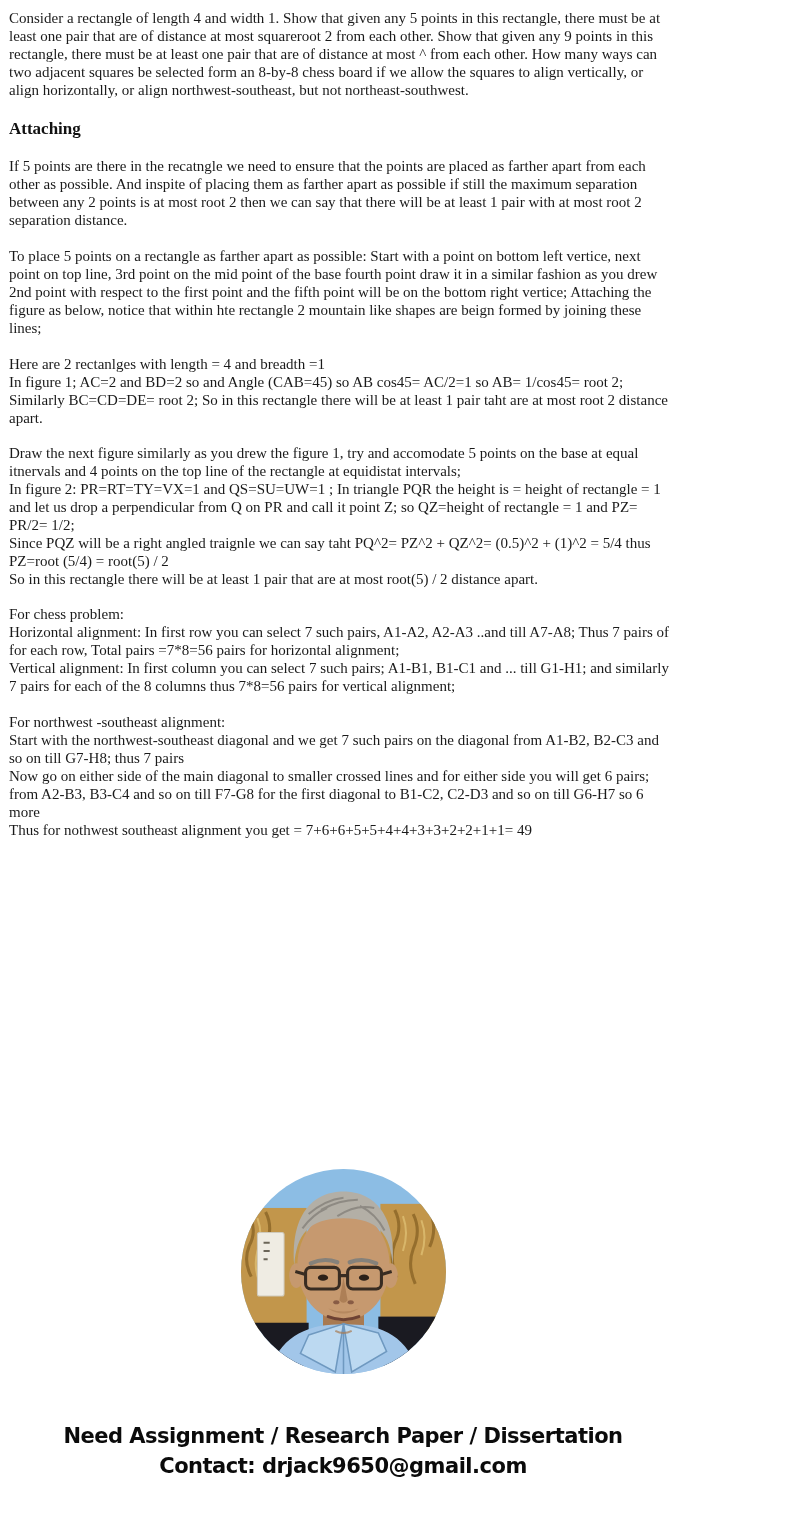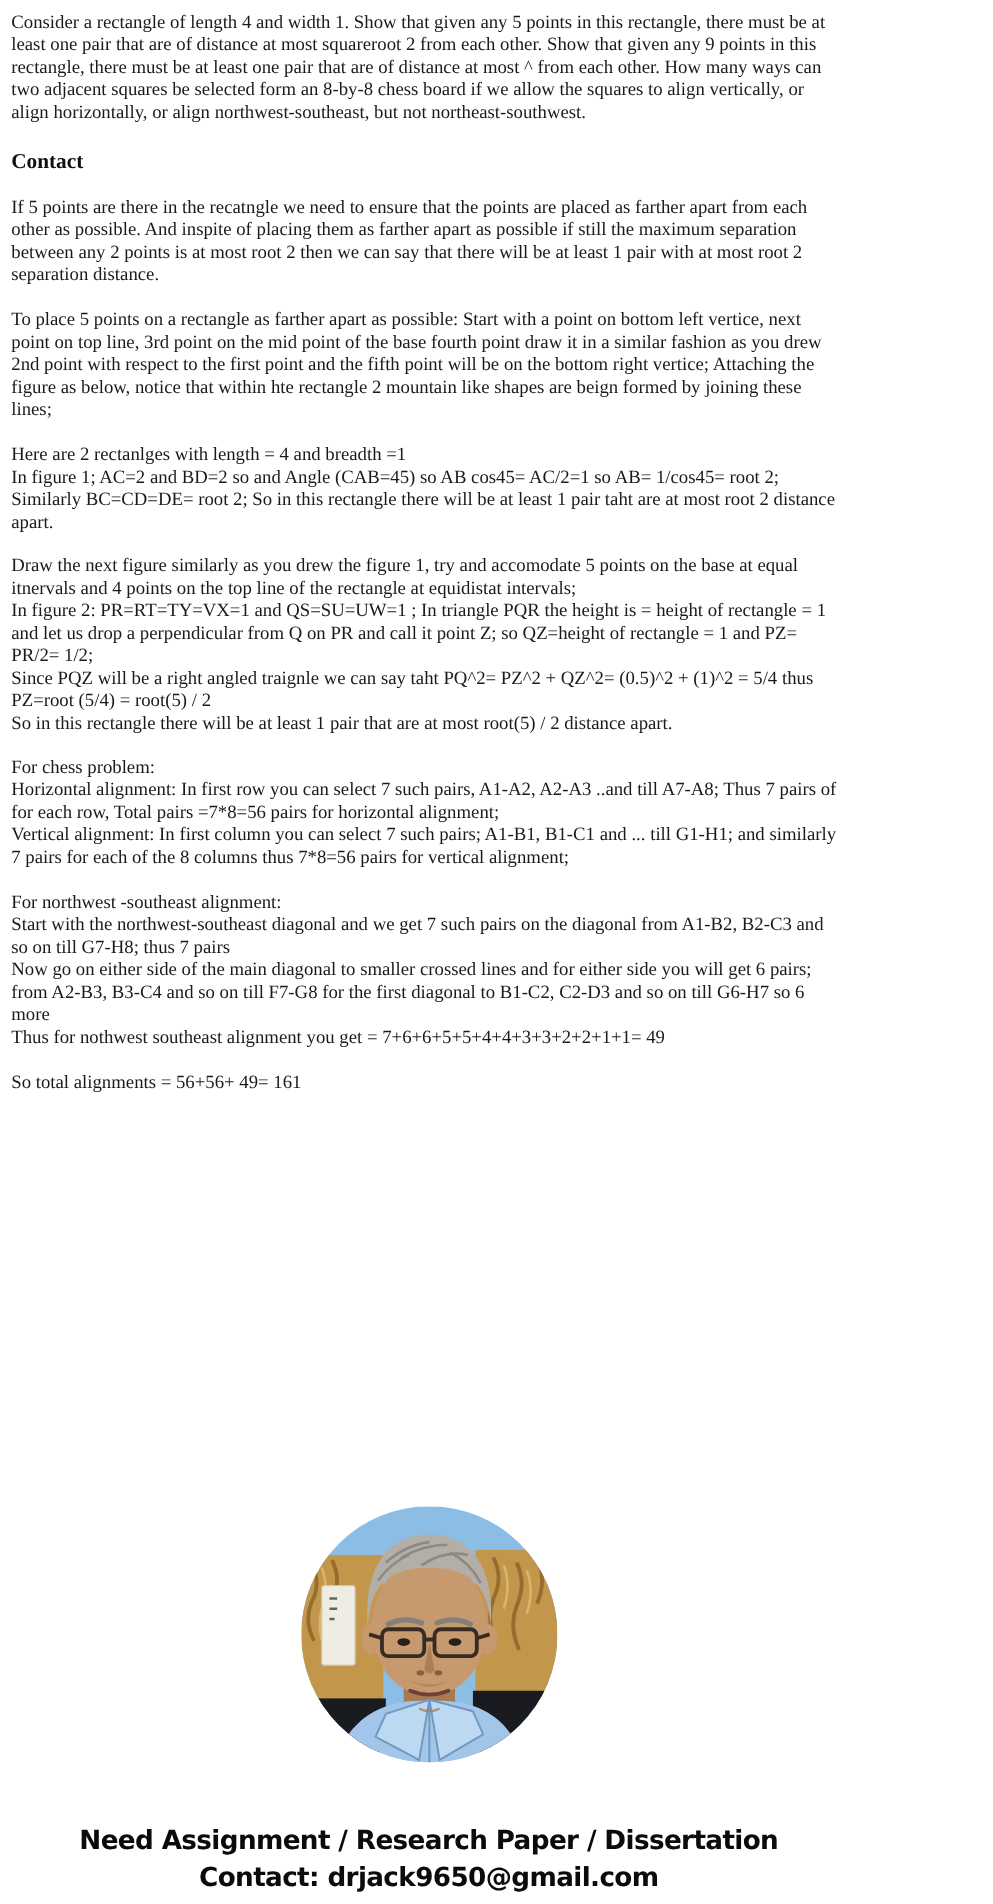--- a/index.html
+++ b/index.html
@@ -49,21 +49,21 @@
 </style>
 </head>
 <body>
 
 <div class="page">
 
   <div class="doc">
 
     <p class="intro">Consider a rectangle of length 4 and width 1. Show that given any 5 points in this rectangle, there must be at least one pair that are of distance at most squareroot 2 from each other. Show that given any 9 points in this rectangle, there must be at least one pair that are of distance at most ^ from each other. How many ways can two adjacent squares be selected form an 8-by-8 chess board if we allow the squares to align vertically, or align horizontally, or align northwest-southeast, but not northeast-southwest.</p>
 
-    <h1 class="solution-heading">Contact</h1>
+    <h1 class="solution-heading">Attaching</h1>
 
     <p class="para">If 5 points are there in the recatngle we need to ensure that the points are placed as farther apart from each other as possible. And inspite of placing them as farther apart as possible if still the maximum separation between any 2 points is at most root 2 then we can say that there will be at least 1 pair with at most root 2 separation distance.</p>
 
     <p class="para">To place 5 points on a rectangle as farther apart as possible: Start with a point on bottom left vertice, next point on top line, 3rd point on the mid point of the base fourth point draw it in a similar fashion as you drew 2nd point with respect to the first point and the fifth point will be on the bottom right vertice; Attaching the figure as below, notice that within hte rectangle 2 mountain like shapes are beign formed by joining these lines;</p>
 
     <p class="para">Here are 2 rectanlges with length = 4 and breadth =1
 In figure 1; AC=2 and BD=2 so and Angle (CAB=45) so AB cos45= AC/2=1 so AB= 1/cos45= root 2; Similarly BC=CD=DE= root 2; So in this rectangle there will be at least 1 pair taht are at most root 2 distance apart.</p>
 
     <p class="para xgap">Draw the next figure similarly as you drew the figure 1, try and accomodate 5 points on the base at equal itnervals and 4 points on the top line of the rectangle at equidistat intervals;
 In figure 2: PR=RT=TY=VX=1 and QS=SU=UW=1 ; In triangle PQR the height is = height of rectangle = 1 and let us drop a perpendicular from Q on PR and call it point Z; so QZ=height of rectangle = 1 and PZ= PR/2= 1/2;
@@ -72,21 +72,20 @@
 
     <p class="para xgap">For chess problem:
 Horizontal alignment: In first row you can select 7 such pairs, A1-A2, A2-A3 ..and till A7-A8; Thus 7 pairs of for each row, Total pairs =7*8=56 pairs for horizontal alignment;
 Vertical alignment: In first column you can select 7 such pairs; A1-B1, B1-C1 and ... till G1-H1; and similarly 7 pairs for each of the 8 columns thus 7*8=56 pairs for vertical alignment;</p>
 
     <p class="para">For northwest -southeast alignment:
 Start with the northwest-southeast diagonal and we get 7 such pairs on the diagonal from A1-B2, B2-C3 and so on till G7-H8; thus 7 pairs
 Now go on either side of the main diagonal to smaller crossed lines and for either side you will get 6 pairs; from A2-B3, B3-C4 and so on till F7-G8 for the first diagonal to B1-C2, C2-D3 and so on till G6-H7 so 6 more
 Thus for nothwest southeast alignment you get = 7+6+6+5+5+4+4+3+3+2+2+1+1= 49</p>
 
-    <p class="para">So total alignments = 56+56+ 49= 161</p>
   </div>
 
   <div class="photo-row">
     <svg class="avatar-svg" viewBox="0 0 200 200" xmlns="http://www.w3.org/2000/svg">
       <defs>
         <clipPath id="circleClip">
             <circle cx="100" cy="100" r="100"></circle>
           </clipPath>
       </defs>
       <g clip-path="url(#circleClip)">

